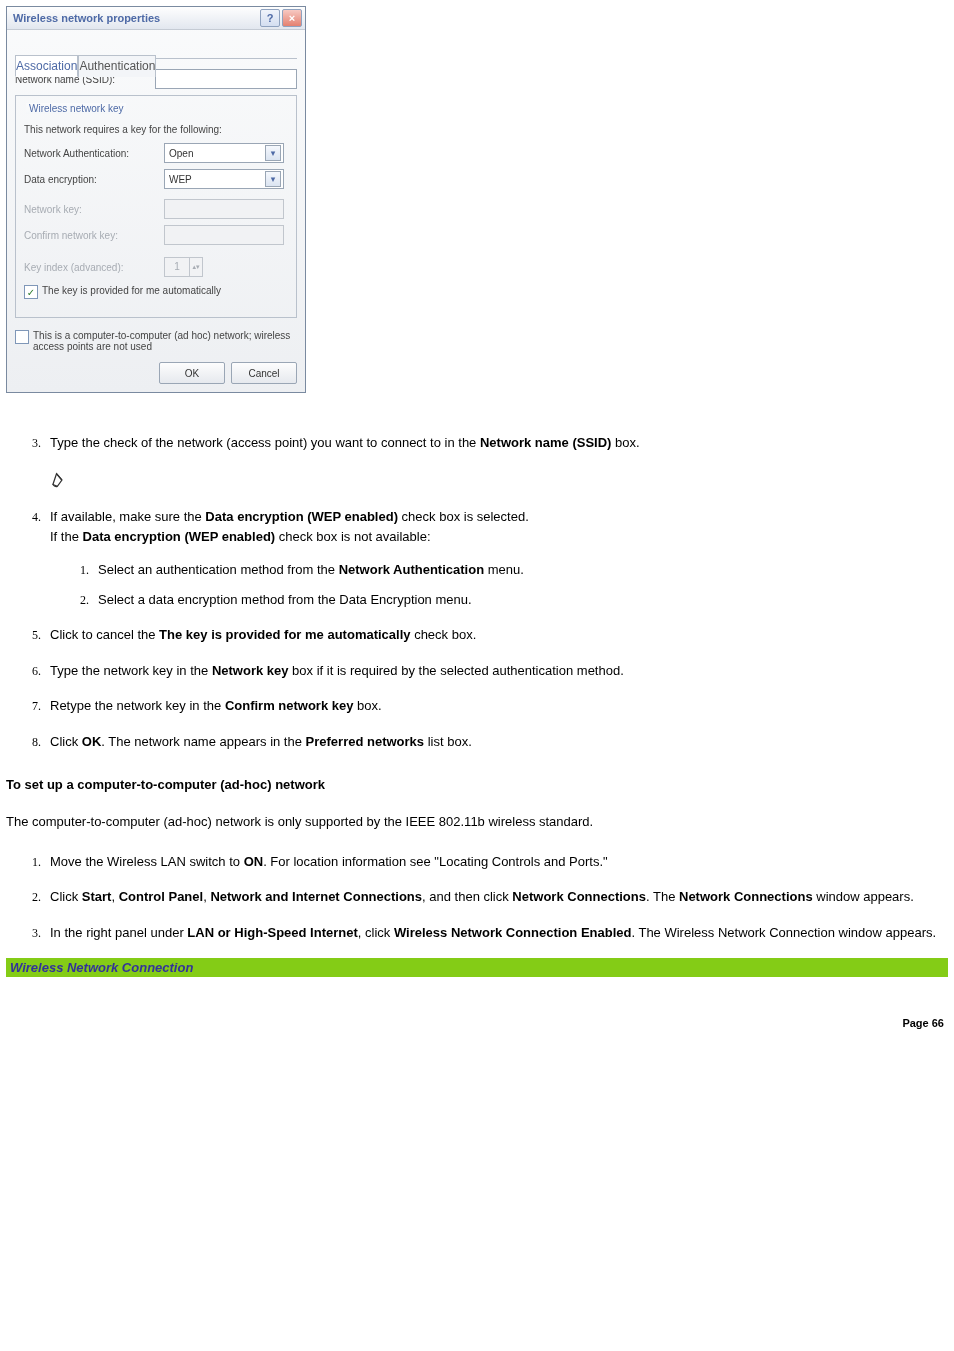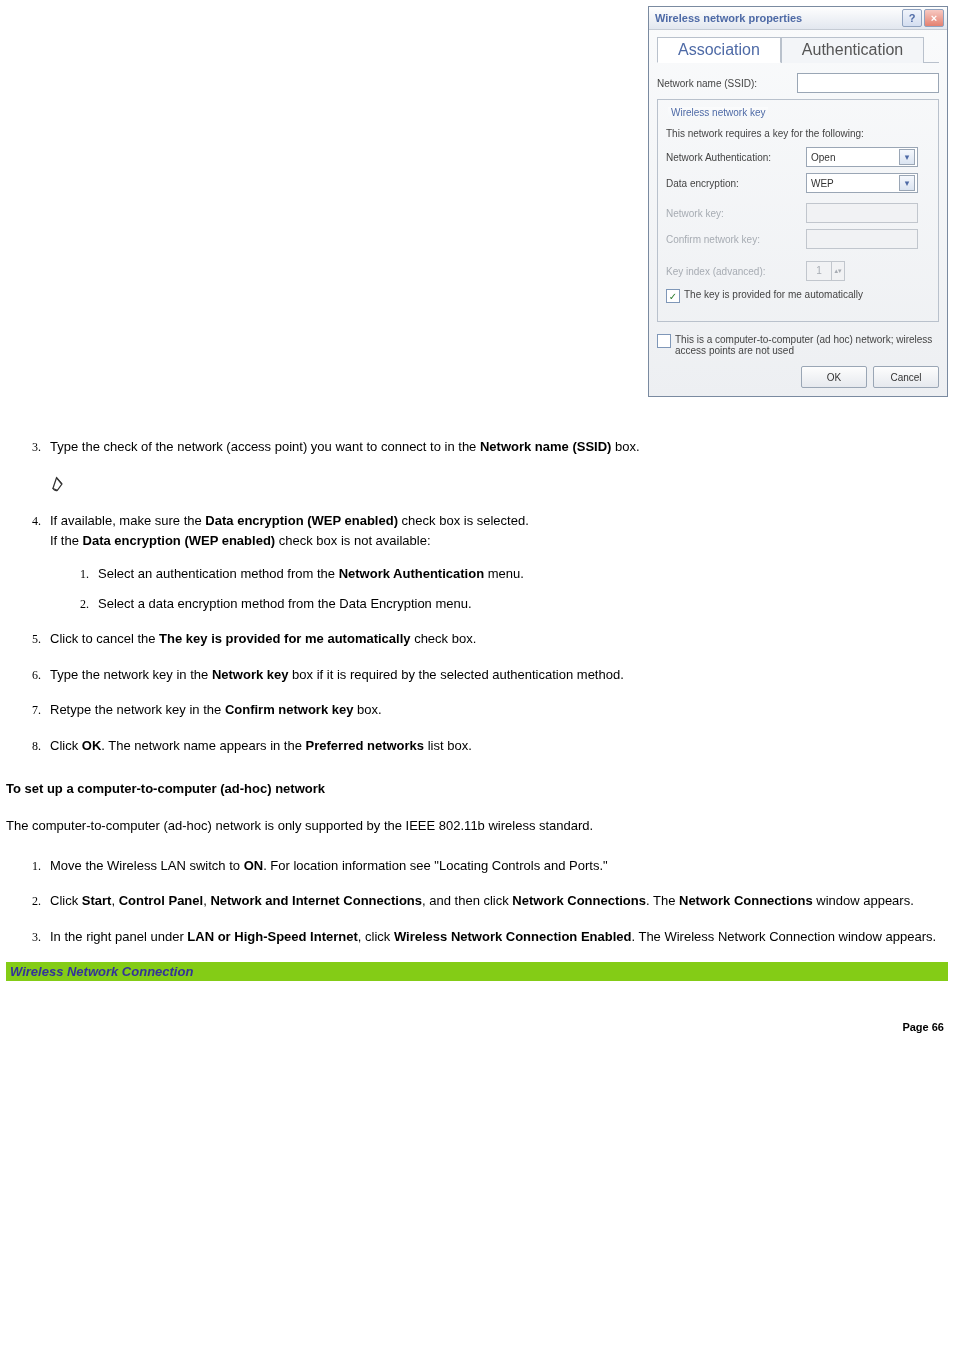--- a/index.html
+++ b/index.html
@@ -7,21 +7,21 @@
     font-size: 13px;
     color: #000;
     margin: 0;
     padding: 6px 6px 40px 6px;
     width: 954px;
     box-sizing: border-box;
     background: #fff;
   }
   .dialog-wrap {
     display: flex;
-    justify-content: flex-end;
+    justify-content: flex-start;
     margin-bottom: 40px;
   }
   .dialog {
     width: 298px;
     border: 1px solid #7a8aa0;
     background: linear-gradient(#fafbfc, #edeff2);
     font-family: Tahoma, sans-serif;
     font-size: 11px;
     color: #333;
   }
@@ -45,46 +45,46 @@
     border: 1px solid #8fa2bf;
     border-radius: 2px;
     display: flex; align-items: center; justify-content: center;
     font-size: 11px; font-weight: bold;
   }
   .tb-help { background: linear-gradient(#f0f4fb,#d4def0); color:#4e6aa6;}
   .tb-close { background: linear-gradient(#f7c9c2,#e48170); color:#fff;}
   .dlg-body { padding: 6px 8px 8px 8px; }
   .tabs { display: flex; border-bottom: 1px solid #b9c1cc; margin-bottom: 10px;}
   .tab {
-    padding: 3px 20px;
+    padding: 3px 0;
     border: 1px solid #b9c1cc;
     border-bottom: none;
     background: #f3f5f8;
-    font-size: 16px;
+    font-size: 12px;
     color: #555;
     position: relative;
-    top: 1px;
+    top: 19px;
   }
   .tab.active {
     background: #fff;
     border-bottom: 1px solid #fff;
     color: #4e6aa6;
   }
   .form-row { display: flex; align-items: center; margin: 6px 0; gap: 20px; }
   .form-row label { width: 120px; font-size: 10px; color:#444;}
   .form-row .input {
     flex: 1;
     height: 18px;
     border: 1px solid #9aa6b5;
     background: #fff;
   }
   .form-row .input.disabled { background:#f1f2f4; border-color:#c1c6cd;}
   .fieldset {
     border: 1px solid #b9c1cc;
-    padding: 6px 20px 10px 8px;
+    padding: 6px 12px 10px 8px;
     margin-top: 4px;
   }
   .fieldset .legend {
     font-size: 10px;
     color: #4e6aa6;
     margin: -12px 0 6px 2px;
     background: linear-gradient(#fafbfc,#f5f7f9);
     display: inline-block;
     padding: 0 3px;
   }

